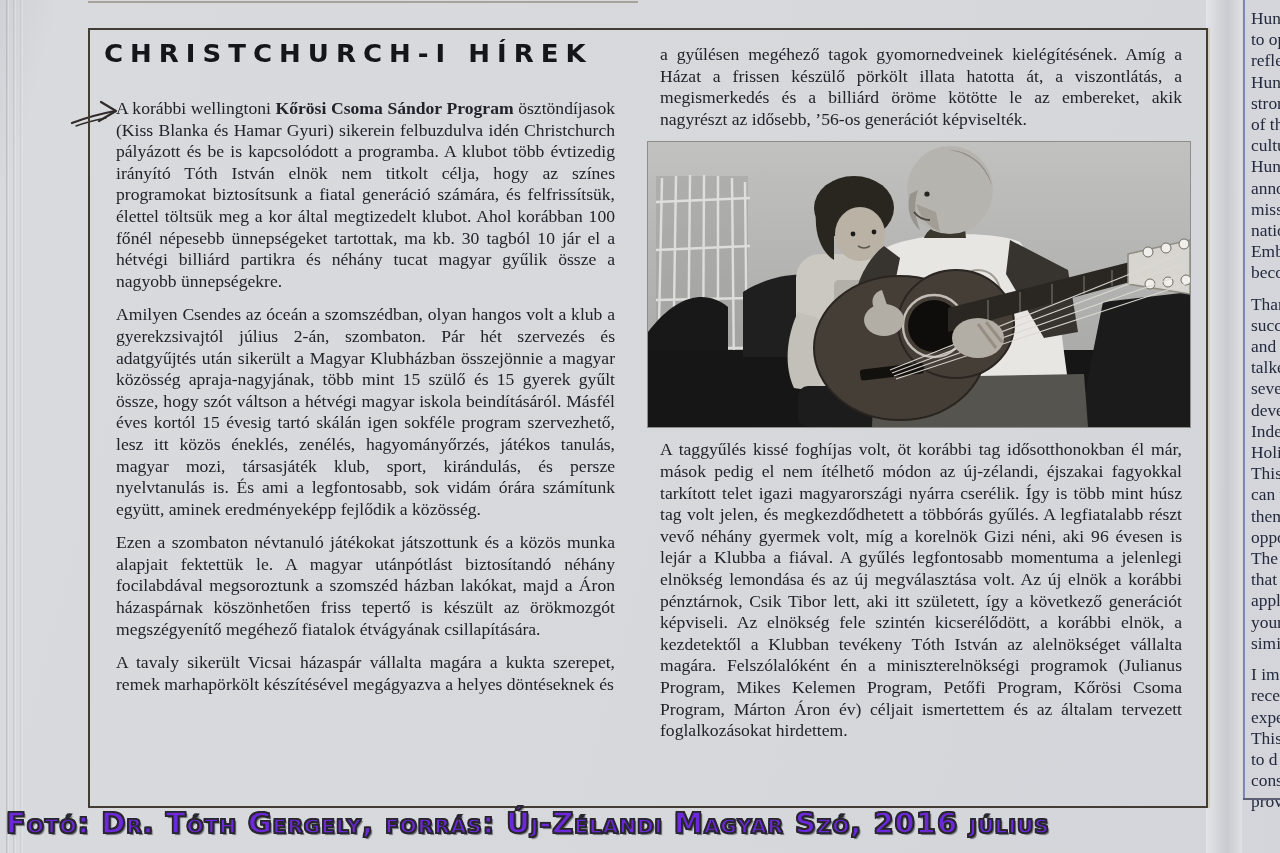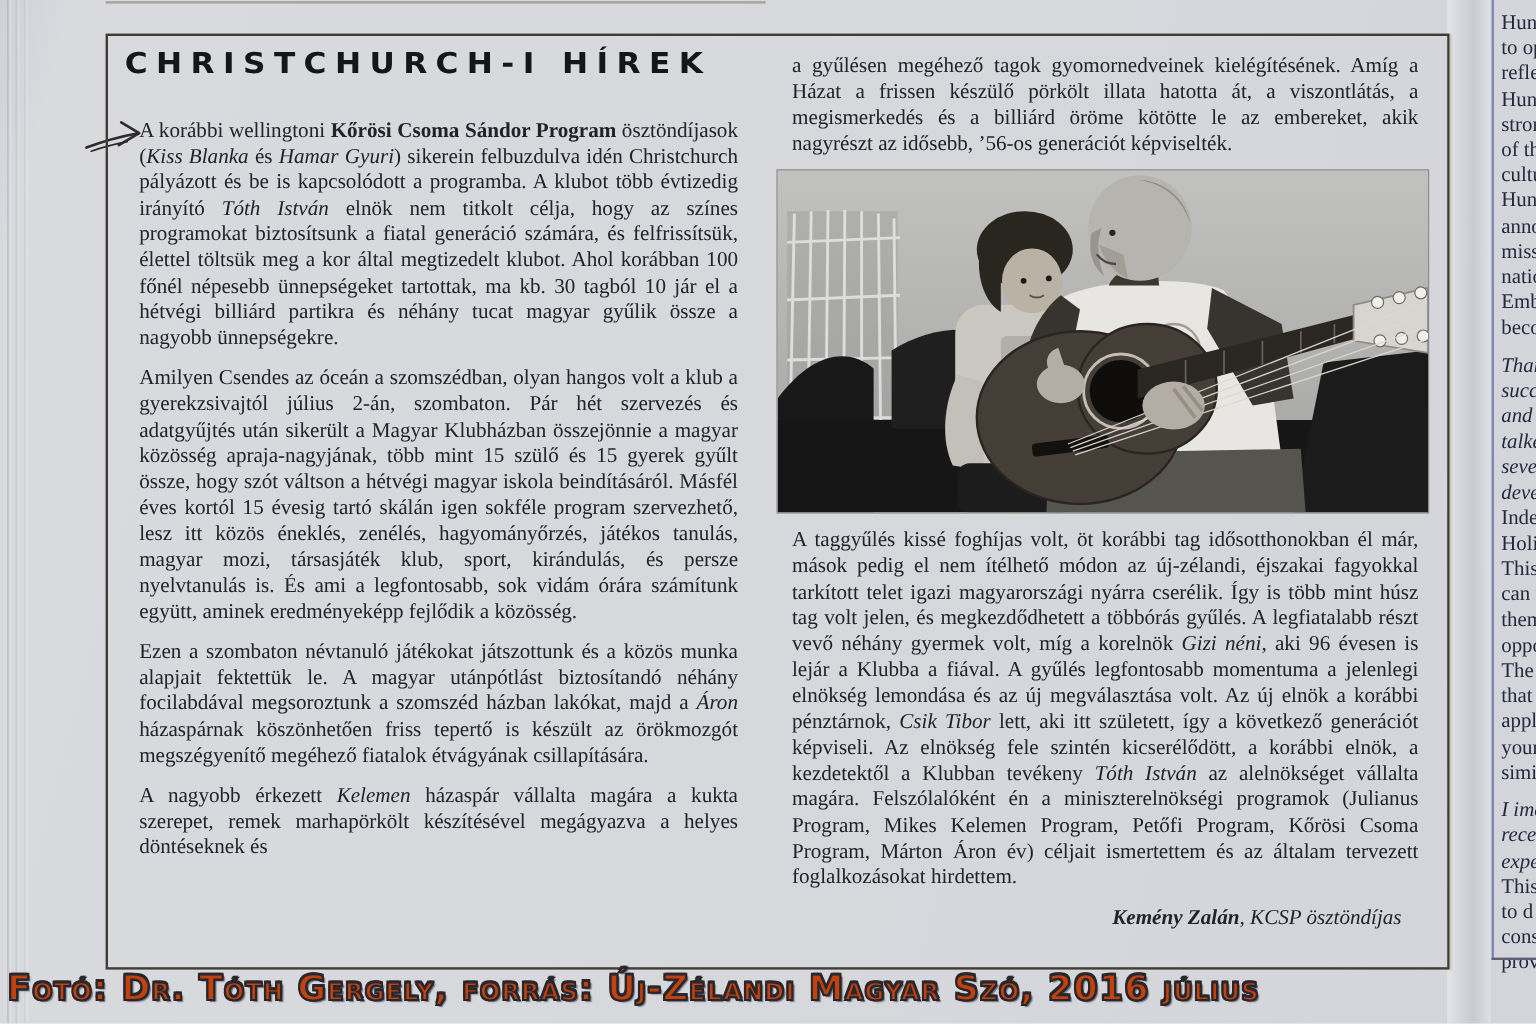--- a/index.html
+++ b/index.html
@@ -23,21 +23,21 @@
   .title{position:absolute;left:104px;top:40px;
     font-family:"DejaVu Sans", sans-serif;font-weight:bold;font-size:26px;
     letter-spacing:7px;color:#15161a;transform:scaleY(.92);transform-origin:left top;white-space:nowrap;}
 
   .col{position:absolute;font-size:17.6px;line-height:21.6px;text-align:justify;}
   .col-left{left:104px;top:86px;width:523px;}
   .col-right{left:648px;top:32px;width:546px;}
   .blk{margin:12px;}
   .hd{margin-top:22px;}
   .b{font-weight:bold;}
-  .i{font-style:italic;}
+  .i{}
   .sig{margin-top:10px;text-align:right;padding-right:14px;}
 
   
   .photo-wrap{margin:10px 0 11px 0;width:542px;height:285px;position:relative;
     outline:1px solid #8f8d88;background:#b3b3b1;}
   .photo-wrap svg{display:block;}
 
   
   .arrow{position:absolute;left:70px;top:98px;width:50px;height:34px;}
 
@@ -47,21 +47,21 @@
   .side-inner{position:absolute;left:6px;top:8px;width:220px;overflow:hidden;white-space:nowrap;
     font-size:17.4px;line-height:21.2px;color:#242a3e;text-align:left;}
   .sline{white-space:nowrap;}
   .sline.gap{height:10px;}
   .side-bottom{position:absolute;left:1243px;top:798px;width:39px;height:0;border-top:2px solid #5c6076;}
 
   
   .caption{position:absolute;left:6px;top:806px;width:1272px;z-index:10;
     font-family:"DejaVu Sans", sans-serif;font-weight:bold;font-size:29px;
     font-variant:small-caps;letter-spacing:1px;white-space:nowrap;
-    color:#c2410c;-webkit-text-stroke:1.6px #26262c;
+    color:#6d28d9;-webkit-text-stroke:1.6px #26262c;
     text-shadow:1px 1px 0 #2a2a30,-1px -1px 0 #2a2a30,1px -1px 0 #2a2a30,-1px 1px 0 #2a2a30,2px 2px 1px rgba(40,40,46,.6);}
 </style>
 </head>
 <body>
 
 <div class="fold f1"></div>
 <div class="fold f2"></div>
 <div class="fold f3"></div>
 <div class="gutter"></div>
 <div class="top-stub"></div>
@@ -72,21 +72,21 @@
   <path d="M6 28 C 17 24, 26 22, 36 20" fill="none" stroke="#2f2b28" stroke-width="1.4" stroke-linecap="round"></path>
 </svg>
 
 <div class="main-box"></div>
 <div class="title">CHRISTCHURCH-I HÍREK</div>
 
 <div class="col col-left">
     <div class="blk para"><span>A korábbi wellingtoni </span><span class="b">Kőrösi Csoma Sándor Program</span><span> ösztöndíjasok (</span><span class="i">Kiss Blanka</span><span> és </span><span class="i">Hamar Gyuri</span><span>) sikerein felbuzdulva idén Christchurch pályázott és be is kapcsolódott a programba. A klubot több évtizedig irányító </span><span class="i">Tóth István</span><span> elnök nem titkolt célja, hogy az színes programokat biztosítsunk a fiatal generáció számára, és felfrissítsük, élettel töltsük meg a kor által megtizedelt klubot. Ahol korábban 100 főnél népesebb ünnepségeket tartottak, ma kb. 30 tagból 10 jár el a hétvégi billiárd partikra és néhány tucat magyar gyűlik össze a nagyobb ünnepségekre.</span></div>
     <div class="blk para"><span>Amilyen Csendes az óceán a szomszédban, olyan hangos volt a klub a gyerekzsivajtól július 2-án, szombaton. Pár hét szervezés és adatgyűjtés után sikerült a Magyar Klubházban összejönnie a magyar közösség apraja-nagyjának, több mint 15 szülő és 15 gyerek gyűlt össze, hogy szót váltson a hétvégi magyar iskola beindításáról. Másfél éves kortól 15 évesig tartó skálán igen sokféle program szervezhető, lesz itt közös éneklés, zenélés, hagyományőrzés, játékos tanulás, magyar mozi, társasjáték klub, sport, kirándulás, és persze nyelvtanulás is. És ami a legfontosabb, sok vidám órára számítunk együtt, aminek eredményeképp fejlődik a közösség.</span></div>
     <div class="blk para"><span>Ezen a szombaton névtanuló játékokat játszottunk és a közös munka alapjait fektettük le. A magyar utánpótlást biztosítandó néhány focilabdával megsoroztunk a szomszéd házban lakókat, majd a </span><span class="i">Áron</span><span> házaspárnak köszönhetően friss tepertő is készült az örökmozgót megszégyenítő megéhező fiatalok étvágyának csillapítására.</span></div>
-    <div class="blk para"><span>A nagyobb érkezett </span><span class="i">Kelemen</span><span> házaspár vállalta magára a kukta szerepet, remek marhapörkölt készítésével megágyazva a helyes döntéseknek és</span></div>
+    <div class="blk para"><span>A tavaly sikerült </span><span class="i">Vicsai</span><span> házaspár vállalta magára a kukta szerepet, remek marhapörkölt készítésével megágyazva a helyes döntéseknek és</span></div>
   </div>
 
 <div class="col col-right">
   <div>
       <div class="blk para"><span>a gyűlésen megéhező tagok gyomornedveinek kielégítésének. Amíg a Házat a frissen készülő pörkölt illata hatotta át, a viszontlátás, a megismerkedés és a billiárd öröme kötötte le az embereket, akik nagyrészt az idősebb, ’56-os generációt képviselték.</span></div>
     </div>
 
   <div class="photo-wrap">
     <svg width="542" height="285" viewBox="0 0 542 285">
       <defs>
@@ -184,21 +184,20 @@
         <ellipse cx="330" cy="196" rx="26" ry="20" fill="#b2aea5"></ellipse>
         <path d="M330 182 L348 206 M338 180 L354 200" stroke="#978f83" stroke-width="3" fill="none"></path>
         <ellipse cx="236" cy="178" rx="20" ry="16" fill="#b2aea5"></ellipse>
         <path d="M226 166 C 222 158, 226 150, 234 148 L240 166 Z" fill="#b2aea5"></path>
       </g>
     </svg>
   </div>
 
   <div>
       <div class="blk para"><span>A taggyűlés kissé foghíjas volt, öt korábbi tag idősotthonokban él már, mások pedig el nem ítélhető módon az új-zélandi, éjszakai fagyokkal tarkított telet igazi magyarországi nyárra cserélik. Így is több mint húsz tag volt jelen, és megkezdődhetett a többórás gyűlés. A legfiatalabb részt vevő néhány gyermek volt, míg a korelnök </span><span class="i">Gizi néni</span><span>, aki 96 évesen is lejár a Klubba a fiával. A gyűlés legfontosabb momentuma a jelenlegi elnökség lemondása és az új megválasztása volt. Az új elnök a korábbi pénztárnok, </span><span class="i">Csik Tibor</span><span> lett, aki itt született, így a következő generációt képviseli. Az elnökség fele szintén kicserélődött, a korábbi elnök, a kezdetektől a Klubban tevékeny </span><span class="i">Tóth István</span><span> az alelnökséget vállalta magára. Felszólalóként én a miniszterelnökségi programok (Julianus Program, Mikes Kelemen Program, Petőfi Program, Kőrösi Csoma Program, Márton Áron év) céljait ismertettem és az általam tervezett foglalkozásokat hirdettem.</span></div>
-      <div class="blk para sig" style="text-align: right;"><span class="b i">Kemény Zalán</span><span class="i">, KCSP ösztöndíjas</span></div>
     </div>
 </div>
 
 <div class="side">
   <div class="side-inner">
       <div class="sline">Hung</div>
       <div class="sline">to op</div>
       <div class="sline">reflec</div>
       <div class="sline">Hung</div>
       <div class="sline">strong</div>

